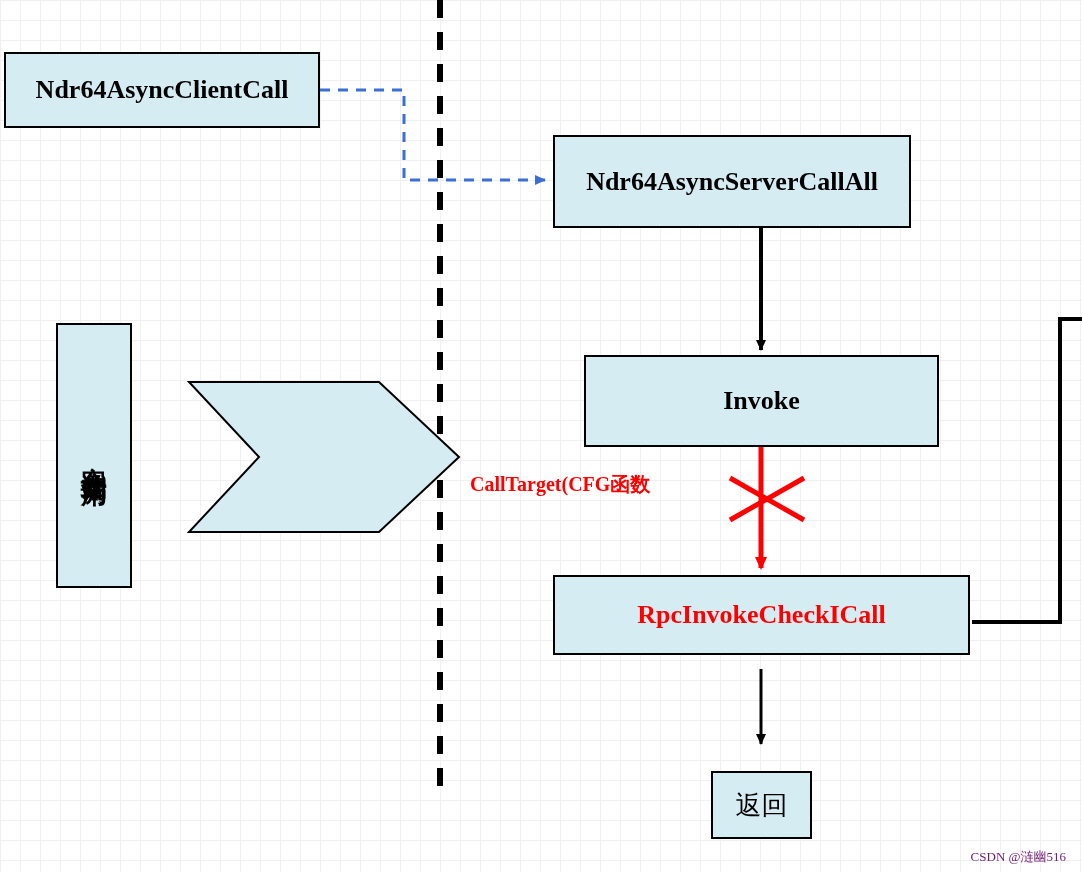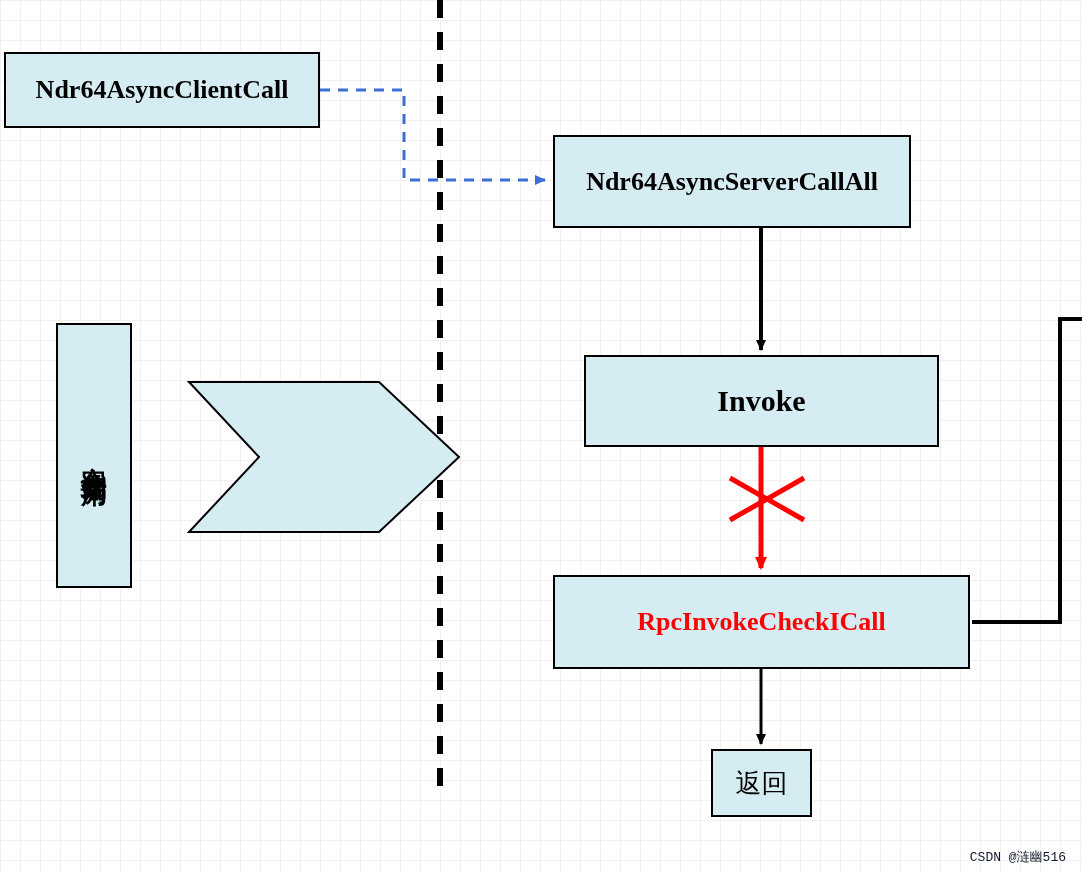--- a/index.html
+++ b/index.html
@@ -1,19 +1,19 @@
 <!DOCTYPE html>
 <html><head>
 <meta charset="utf-8">
 <style>
   html,body{margin:0;padding:0;width:1082px;height:872px;overflow:hidden;font-family:"Times New Roman","SimSun",serif;background:#fff}
   .grid{position:absolute;inset:0;background-image:linear-gradient(to right,#f0f0f0 1px,transparent 1px),linear-gradient(to bottom,#f0f0f0 1px,transparent 1px);background-size:20px 20px}
   .box{position:absolute;background:#d6ecf3;border:2px solid #000;display:flex;align-items:center;justify-content:center;font-weight:bold;text-align:center;box-sizing:border-box}
   .vbox{writing-mode:vertical-rl;text-orientation:upright;letter-spacing:4px;font-size:26px}
-  .watermark{position:absolute;right:16px;bottom:6px;font-size:13px;color:#0f172a;font-family:Liberation Mono, monospace}
+  .watermark{position:absolute;right:16px;bottom:6px;font-size:13px;color:#701a75;font-family:Liberation Serif, serif}
   svg{position:absolute;top:0;left:0;width:1082px;height:872px;overflow:visible}
   .lbl{position:absolute;color:red;font-weight:bold;font-family:"SimSun","Times New Roman",serif;font-size:20px;line-height:1.3}
 </style>
 </head>
 <body>
 
 <div class="grid"></div>
 
 <div class="box" style="left:4px;top:52px;width:316px;height:76px;font-size:26px">
   <span>Ndr64AsyncClientCall</span>
@@ -25,33 +25,34 @@
 
 <div class="box vbox" style="left:56px;top:323px;width:76px;height:265px">
   <span>客户端调用</span>
 </div>
 
 <div style="position:absolute;left:189px;top:382px;width:230px;height:150px;display:flex;flex-direction:column;align-items:center;justify-content:center;font-size:26px;text-align:center">
   <div>进入服务</div>
   <div>例程</div>
 </div>
 
-<div class="box" style="left:584px;top:355px;width:355px;height:92px;font-size:30px">
+<div class="box" style="left:584px;top:355px;width:355px;height:92px;font-size:26px">
   <span>Invoke</span>
 </div>
 
-<div class="box" style="left:553px;top:575px;width:417px;height:94px;font-size:26px;color:red">
+<div class="box" style="left:553px;top:575px;width:417px;height:80px;font-size:26px;color:red">
   <span>RpcInvokeCheckICall</span>
 </div>
 
-<div class="box" style="left:711px;top:749px;width:101px;height:68px;font-size:26px;font-weight:normal">
+<div class="box" style="left:711px;top:771px;width:101px;height:68px;font-size:26px;font-weight:normal">
   <span>返回</span>
 </div>
 
 <div class="lbl" style="left:470px;top:471px">
+  <div>CallTarget(CFG函数</div>
 </div>
 
 <div class="watermark">CSDN @涟幽516</div>
 
 <svg>
   <defs>
     <marker id="ah-black" markerWidth="14" markerHeight="14" refX="11" refY="6" orient="auto" markerUnits="userSpaceOnUse">
       <path d="M1,1 L12,6 L1,11 Z" fill="#000"></path>
     </marker>
     <marker id="ah-red" markerWidth="16" markerHeight="16" refX="12" refY="7" orient="auto" markerUnits="userSpaceOnUse">

